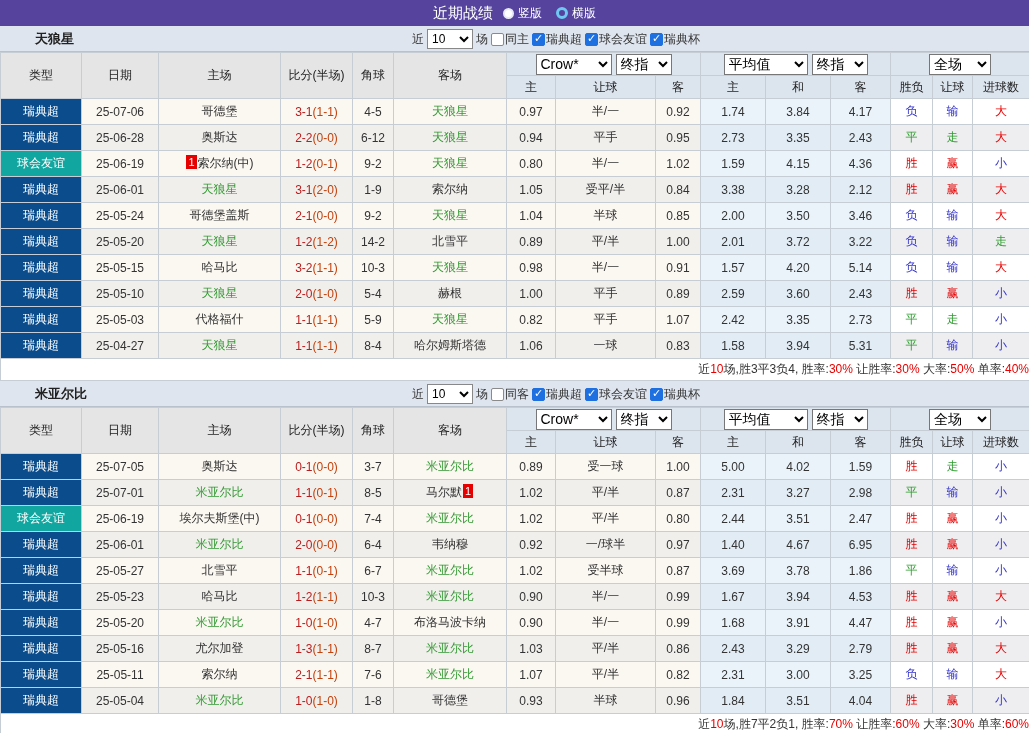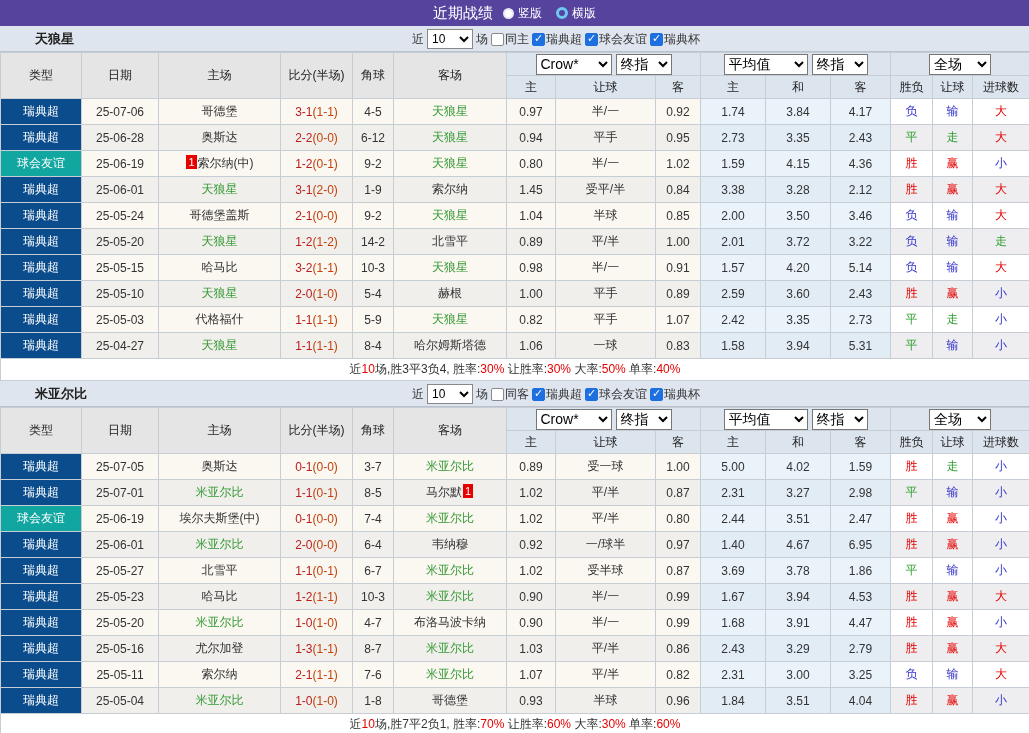--- a/index.html
+++ b/index.html
@@ -44,21 +44,21 @@
   tr.odd  td.res  { background:#ffffff; }
   tr.even td.res  { background:#eeeef0; }
   .tm-green { color:#339933; }
   .sc-main { color:#b91c1c; }
   .sc-half { color:#c2410c; }
   .res-red   { color:#e60000; }
   .res-green { color:#2f9e2f; }
   .res-blue  { color:#3333cc; }
   .badge1 { display:inline-block; background:#e60000; color:#fff; font-size:11px; line-height:14px;
     padding:0 2px; margin:0 1px; vertical-align:1px; }
-  td.summary-cell { height:22px; background:#fff; text-align:center; border:1px solid #c6cdd5; }
+  td.summary-cell { height:22px; background:#fff; text-align:right; border:1px solid #c6cdd5; }
   .sum-red { color:#e60000; }
 </style>
 </head>
 <body>
 
 <div class="titlebar">
   <span class="ttl">近期战绩</span>
   <span class="radio-group">
     <span class="radio-item">
       <span class="radio-dot on"></span>
@@ -191,21 +191,21 @@
             <td class="res res-red">赢</td>
             <td class="res res-blue">小</td>
           </tr>
           <tr class="even">
             <td class="c-type league">瑞典超</td>
             <td class="main">25-06-01</td>
             <td class="main tm-green">天狼星</td>
             <td class="main"><span class="sc-main">3-1</span><span class="sc-half">(2-0)</span></td>
             <td class="main">1-9</td>
             <td class="main">索尔纳</td>
-            <td class="main">1.45</td>
+            <td class="main">1.05</td>
             <td class="main">受平/半</td>
             <td class="main">0.84</td>
             <td class="avg">3.38</td>
             <td class="avg">3.28</td>
             <td class="avg">2.12</td>
             <td class="res res-red">胜</td>
             <td class="res res-red">赢</td>
             <td class="res res-red">大</td>
           </tr>
           <tr class="odd">

